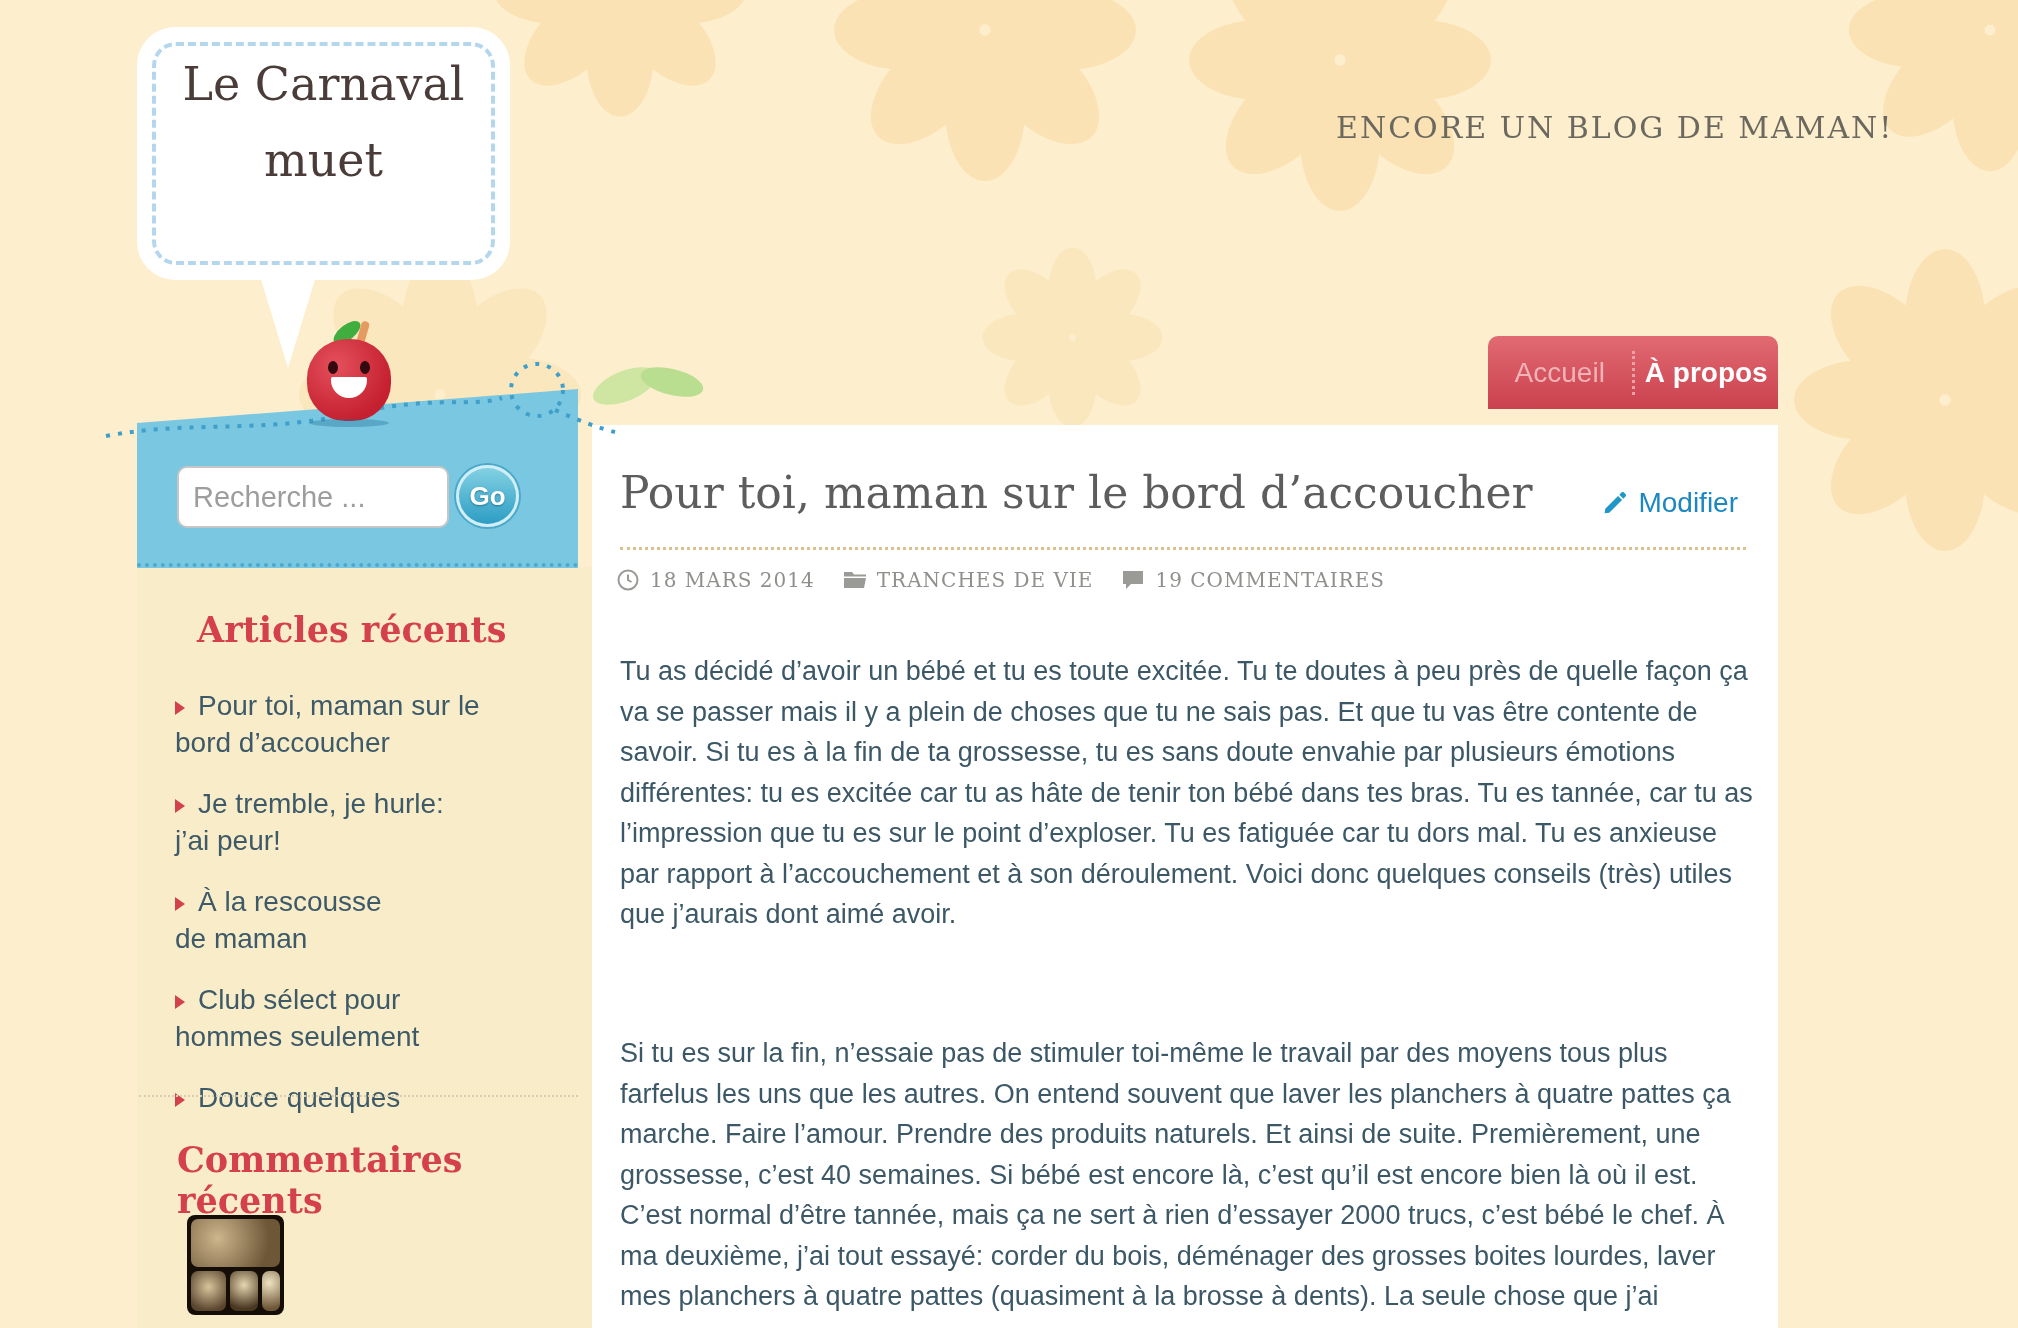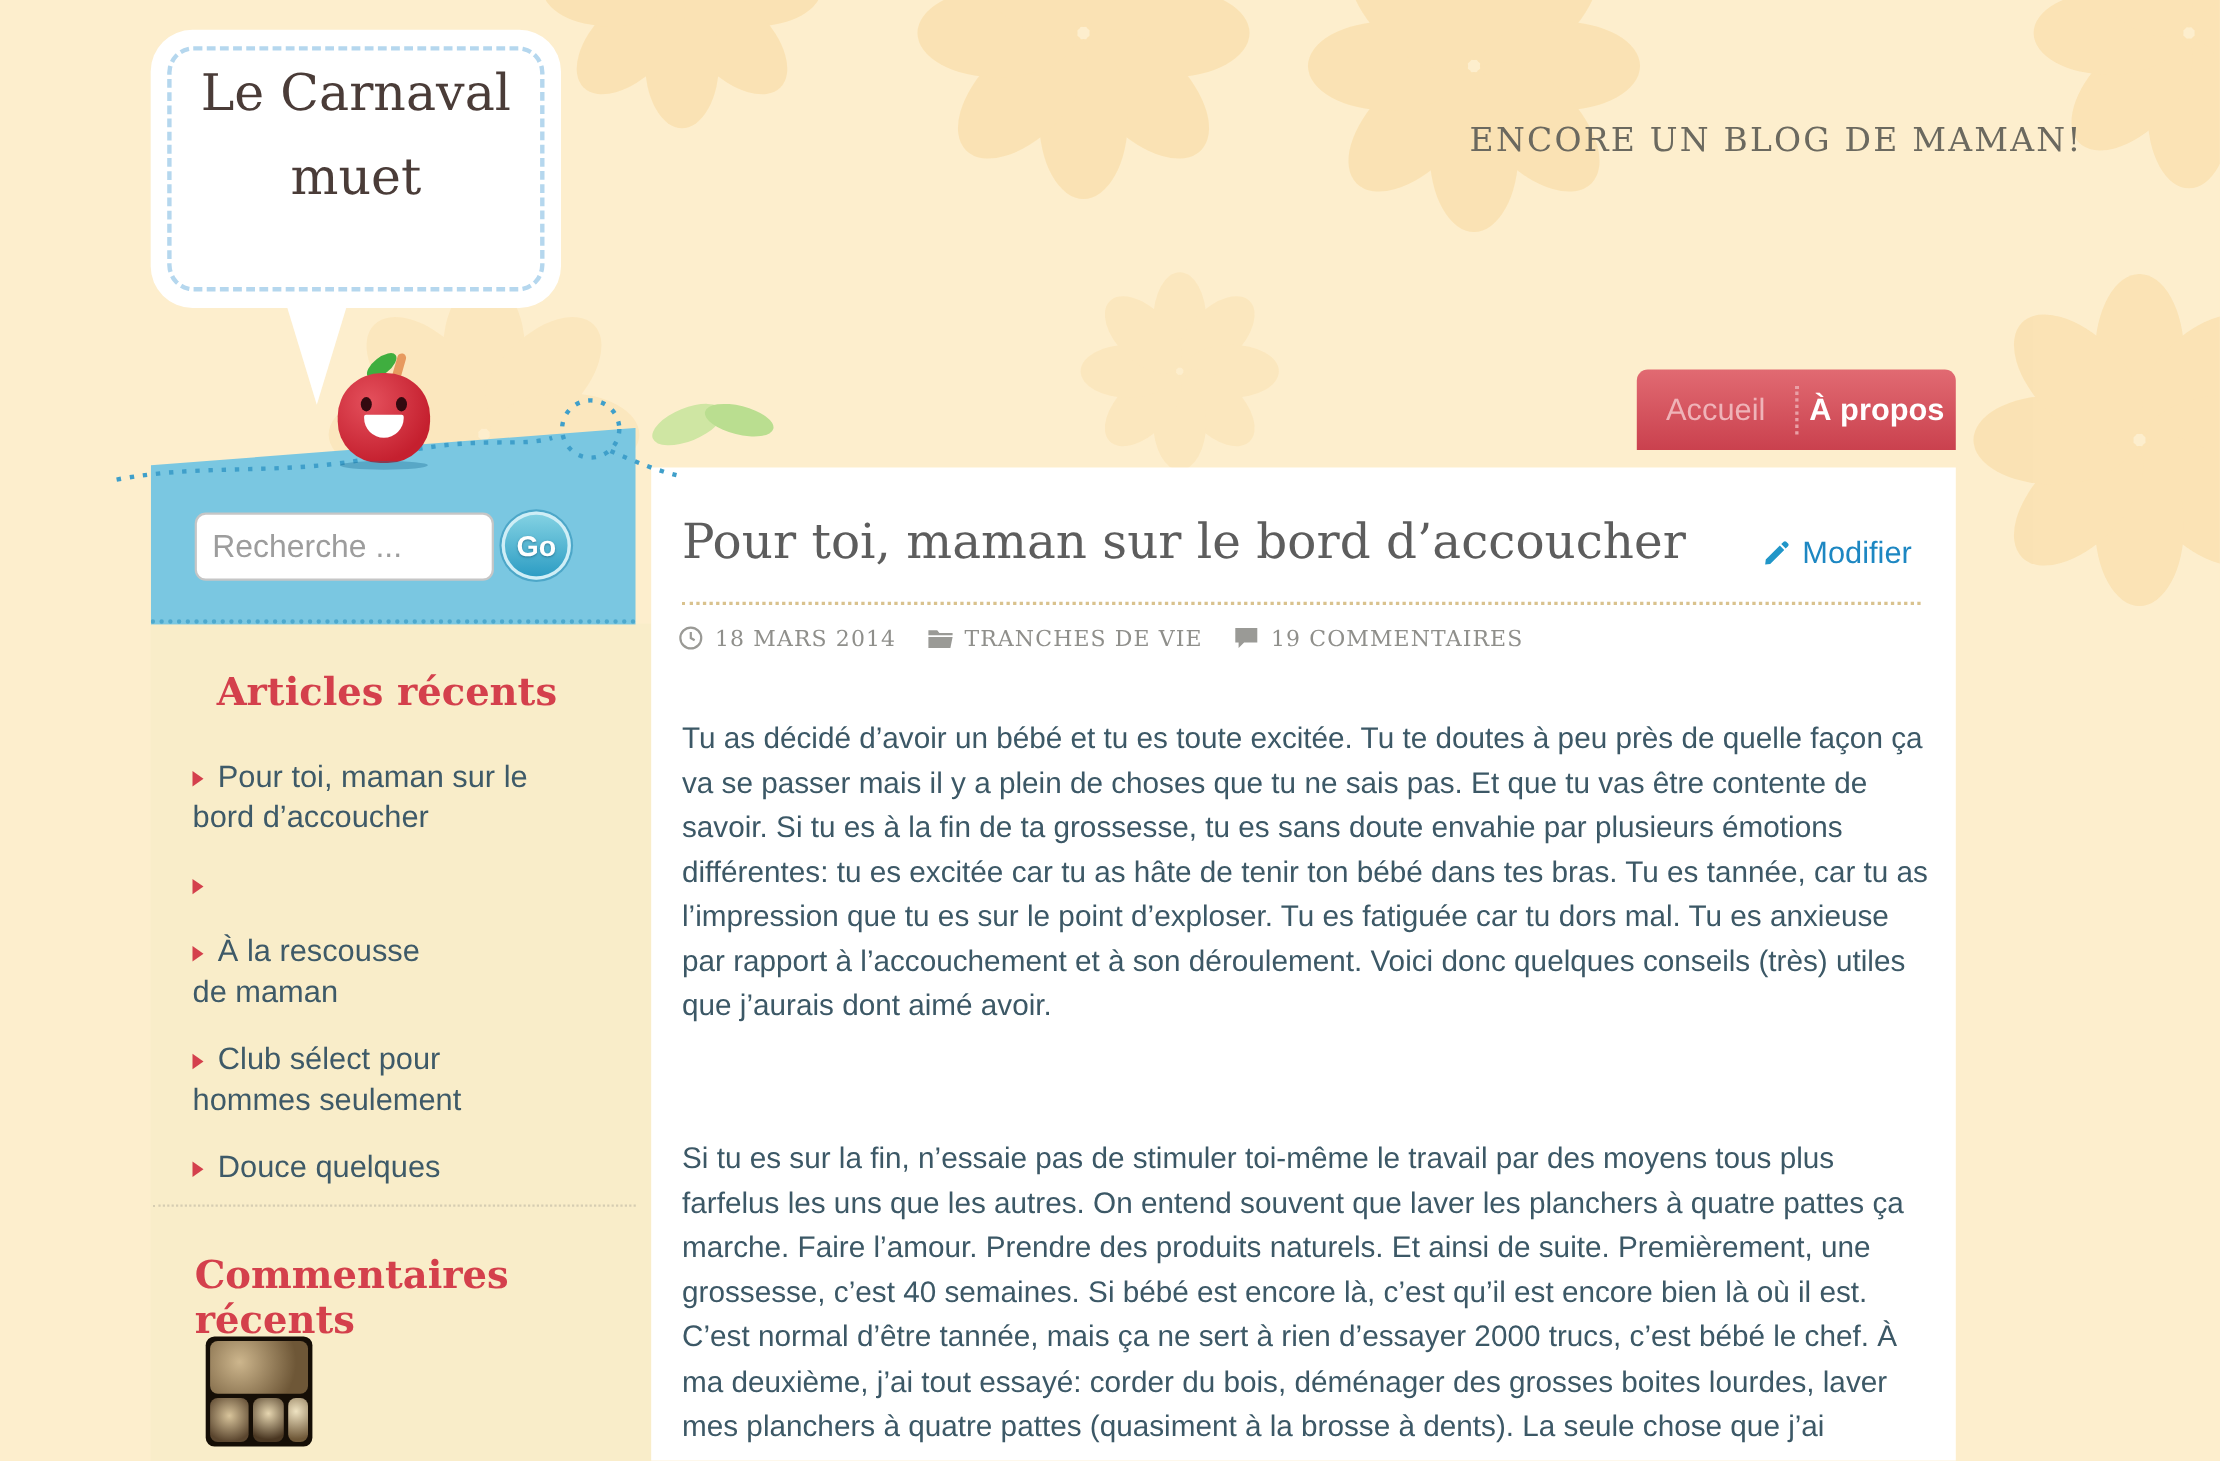--- a/index.html
+++ b/index.html
@@ -173,21 +173,21 @@
   .title-divider {
     position:absolute; left:28px; right:32px; top:122px; height:0;
     border-top:3px dotted #d9c28e;
   }
   .post-meta {
     position:absolute; left:24px; top:143px; display:flex; align-items:center;
     font-family:"DejaVu Serif", serif; font-size:20px; letter-spacing:1px;
     color:#8f8f8b;
   }
   .post-meta .icon { margin:0 10px 0 0; display:inline-flex; }
-  .post-meta .group { display:flex; align-items:center; margin-right:28px; }
+  .post-meta .group { display:flex; margin-right:28px; }
   .body-par {
     position:absolute; left:28px; width:1135px;
     font-size:27px; line-height:40.5px; color:#3c5866;
   }
   .par-1 { top:226px; }
   .par-2 { top:608px; }
 </style>
 </head>
 <body>
 
@@ -270,21 +270,22 @@
   <div class="nav-item">Accueil</div>
   <div class="nav-sep"></div>
   <div class="nav-item active">À propos</div>
 </nav>
 
 <aside class="sidebar">
   <h2 class="widget-title wt-articles">Articles récents</h2>
   <ul class="recent-list">
     <li><span class="arrow-bullet"></span><span class="item-text">Pour toi, maman sur le
 bord d’accoucher</span></li>
-    <li><span class="arrow-bullet"></span></li>
+    <li><span class="arrow-bullet"></span><span class="item-text">Je tremble, je hurle:
+j’ai peur!</span></li>
     <li><span class="arrow-bullet"></span><span class="item-text">À la rescousse
 de maman</span></li>
     <li><span class="arrow-bullet"></span><span class="item-text">Club sélect pour
 hommes seulement</span></li>
     <li><span class="arrow-bullet"></span><span class="item-text">Douce quelques</span></li>
   </ul>
   <div class="sidebar-divider"></div>
   <h2 class="widget-title wt-comments">Commentaires récents</h2>
   <div class="comment-row">
     <div class="avatar">

